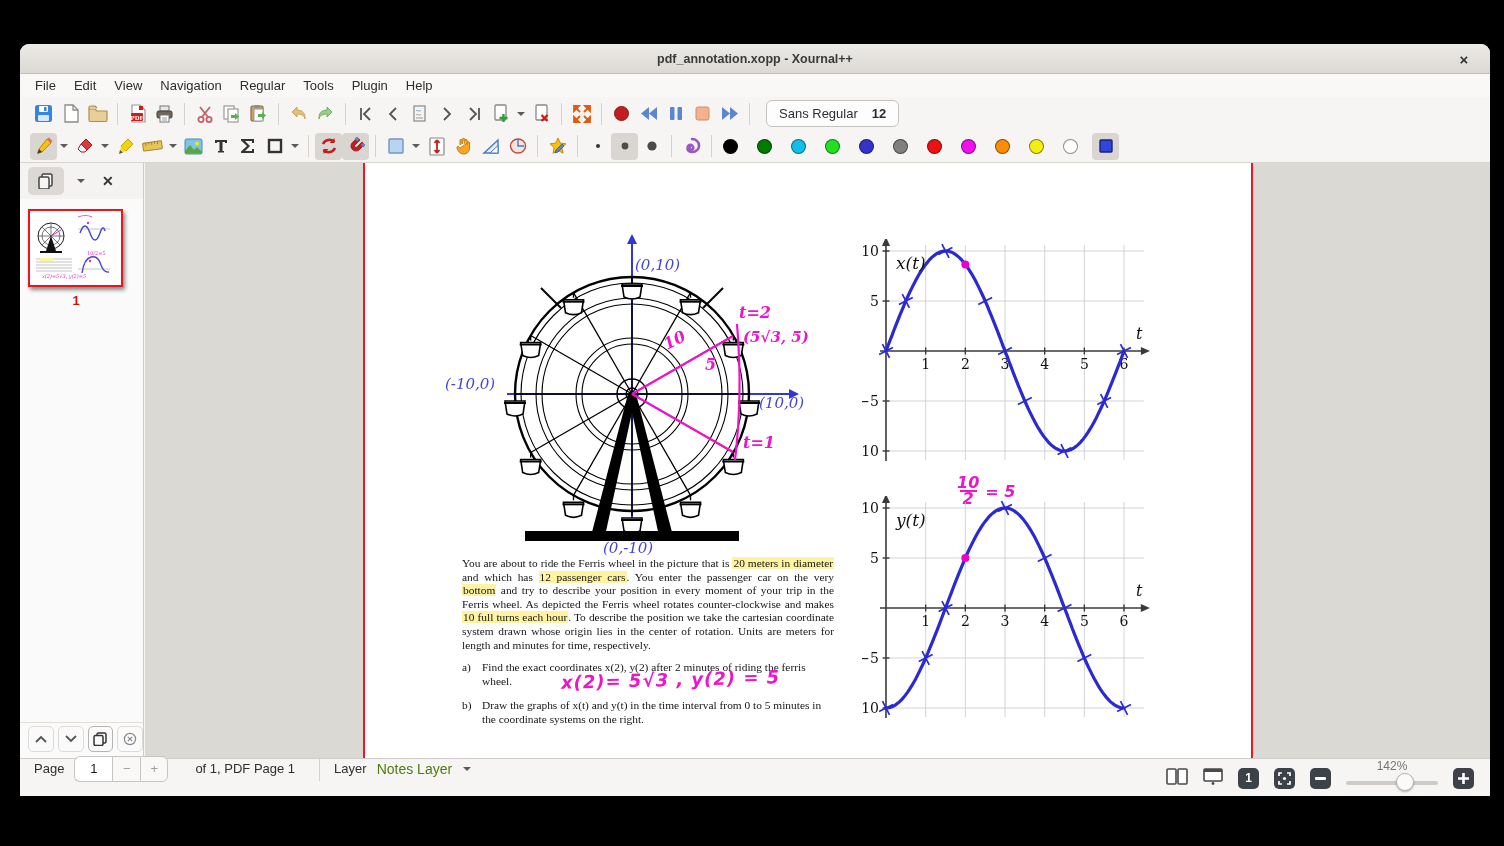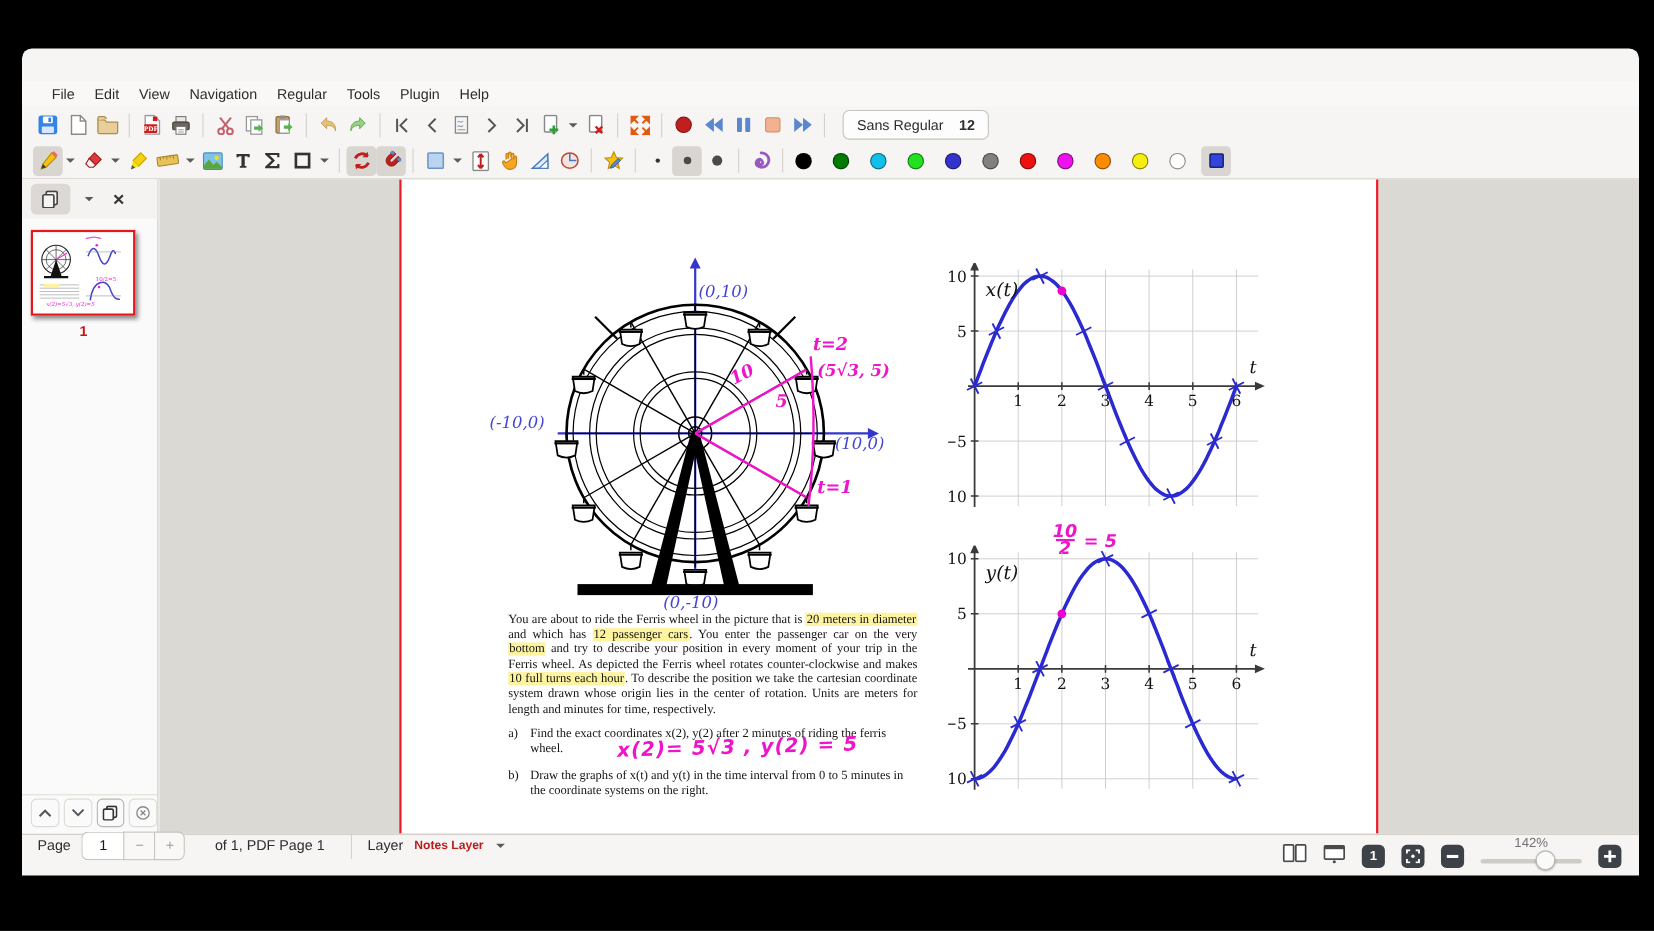--- a/index.html
+++ b/index.html
@@ -14,21 +14,21 @@
   .titlebar { position:absolute; left:0; top:0; width:100%; height:30px;
               background:linear-gradient(#eceae7,#dcd9d4); border-bottom:1px solid #c2bfba;
               display:flex; align-items:center; justify-content:center; }
   .titlebar .title { font-size:12.5px; font-weight:bold; color:#3a3a3a; }
   .titlebar .close { position:absolute; right:16px; top:5px; width:20px; height:20px;
                      display:flex; align-items:center; justify-content:center;
                      font-size:15px; font-weight:bold; color:#333; cursor:default; }
 
   
   .menubar { position:absolute; left:0; top:30px; width:100%; height:23px; background:#f9f8f7;
-             display:flex; align-items:center; padding-left:18px; }
+             display:flex; align-items:center; padding-left:6px; }
   .menubar .mitem { font-size:13px; color:#2d2d2d; padding:2px 9px; }
 
   
   .toolbar1 { position:absolute; left:0; top:53px; width:100%; height:33px; background:#f6f5f4;
               display:flex; align-items:center; padding-left:10px; }
   .toolbar2 { position:absolute; left:0; top:86px; width:100%; height:33px; background:#f6f5f4;
               border-bottom:1px solid #d8d5d0; display:flex; align-items:center; padding-left:10px; }
   .tb { width:27px; height:27px; display:flex; align-items:center; justify-content:center;
         border-radius:4px; flex:0 0 auto; }
   .tb.pressed { background:#d9d6d1; }
@@ -89,40 +89,44 @@
                border-top:1px solid #d0cdc8; display:flex; align-items:center; padding-left:14px; }
   .statusbar .slabel { font-size:13px; color:#2d2d2d; margin-right:10px; }
   .pageinput { width:38px; height:26px; background:#fff; border:1px solid #c8c5c0; border-right:none;
                border-radius:6px 0 0 6px; display:flex; align-items:center; justify-content:center;
                font-size:13px; color:#1a1a1a; }
   .seg { width:28px; height:26px; border:1px solid #c8c5c0; display:flex; align-items:center;
          justify-content:center; font-size:13px; color:#a09d98; background:#f9f8f7; }
   .seg.minus { border-right:none; }
   .seg.plus { border-radius:0 6px 6px 0; }
   .ssep { width:1px; height:24px; background:#d5d2cd; margin:0 14px; }
-  .layername { font-size:11px; font-weight:bold; color:#b91c1c; margin-right:8px; }
+  .layername { font-size:14px; font-weight:normal; color:#4d7c0f; margin-right:8px; }
   .sright { position:absolute; right:16px; top:0; height:38px; display:flex; align-items:center; gap:15px; }
   .darkbtn { width:21px; height:21px; background:#3d4248; border-radius:5px; color:#fff;
              display:flex; align-items:center; justify-content:center; font-size:12px; font-weight:bold; }
   .zoomwrap { position:relative; width:92px; height:38px; }
   .zoomlabel { position:absolute; left:0; top:0px; width:100%; text-align:center; font-size:12px; color:#737373; }
   .ztrack { position:absolute; left:0; top:22px; width:100%; height:4px; border-radius:2px; background:#cfccc7; }
   .zfill { position:absolute; left:0; top:22px; width:58%; height:4px; border-radius:2px; }
   .zthumb { position:absolute; left:50px; top:14px; width:18px; height:18px; border-radius:50%;
             background:#fbfafa; border:1px solid #b8b5b0; box-shadow:0 1px 2px rgba(0,0,0,.3); }
 
   svg text { font-family:"DejaVu Serif", serif; }
   .wheelhand { font-family:"DejaVu Sans", sans-serif; font-style:italic; }
 </style>
 </head>
 <body>
 
 <div class="stage">
   <div class="window">
 
+    <div class="titlebar">
+      <div class="title">pdf_annotation.xopp - Xournal++</div>
+      <div class="close">×</div>
+    </div>
 
     <div class="menubar" id="menubar">
         <span class="mitem">File</span>
         <span class="mitem">Edit</span>
         <span class="mitem">View</span>
         <span class="mitem">Navigation</span>
         <span class="mitem">Regular</span>
         <span class="mitem">Tools</span>
         <span class="mitem">Plugin</span>
         <span class="mitem">Help</span>

